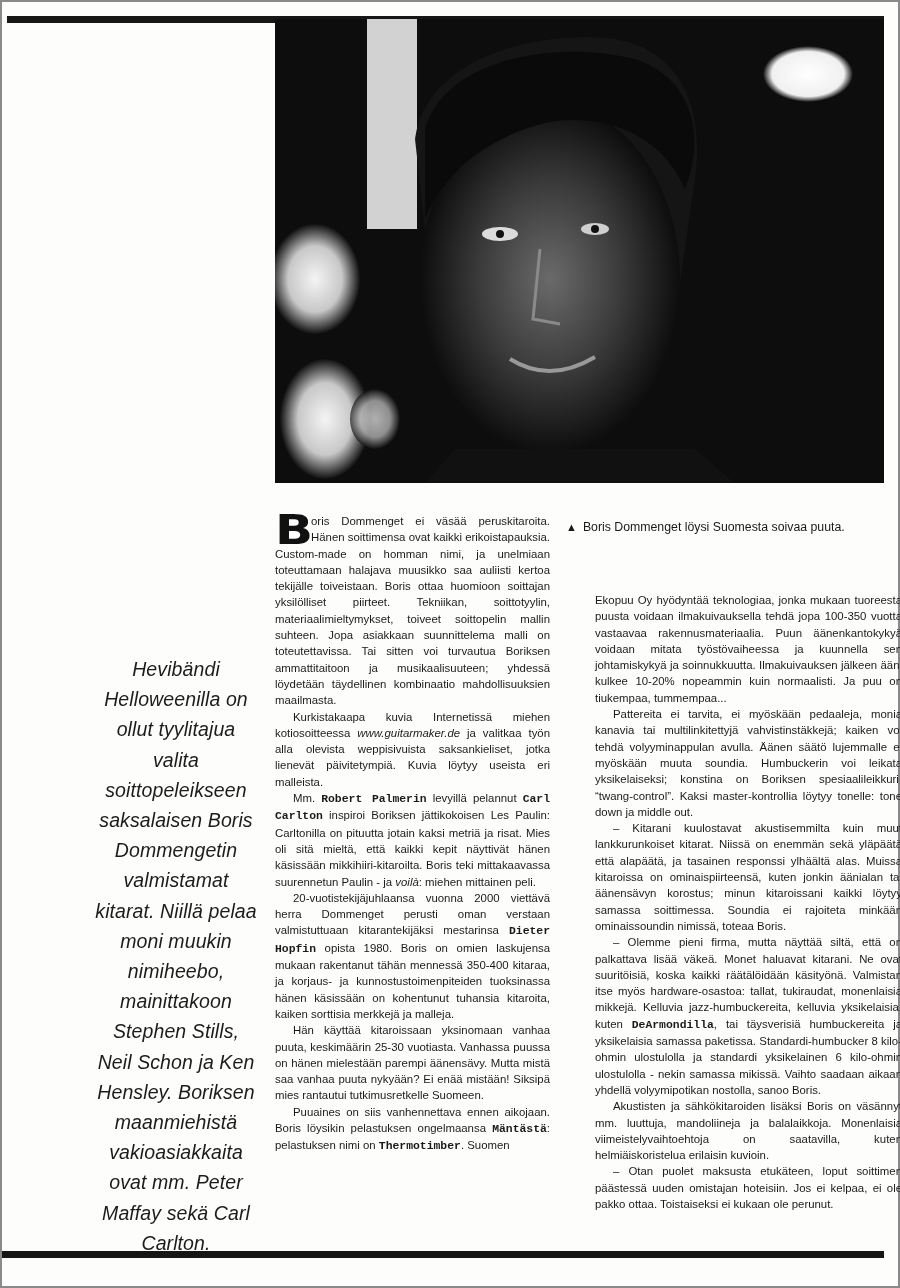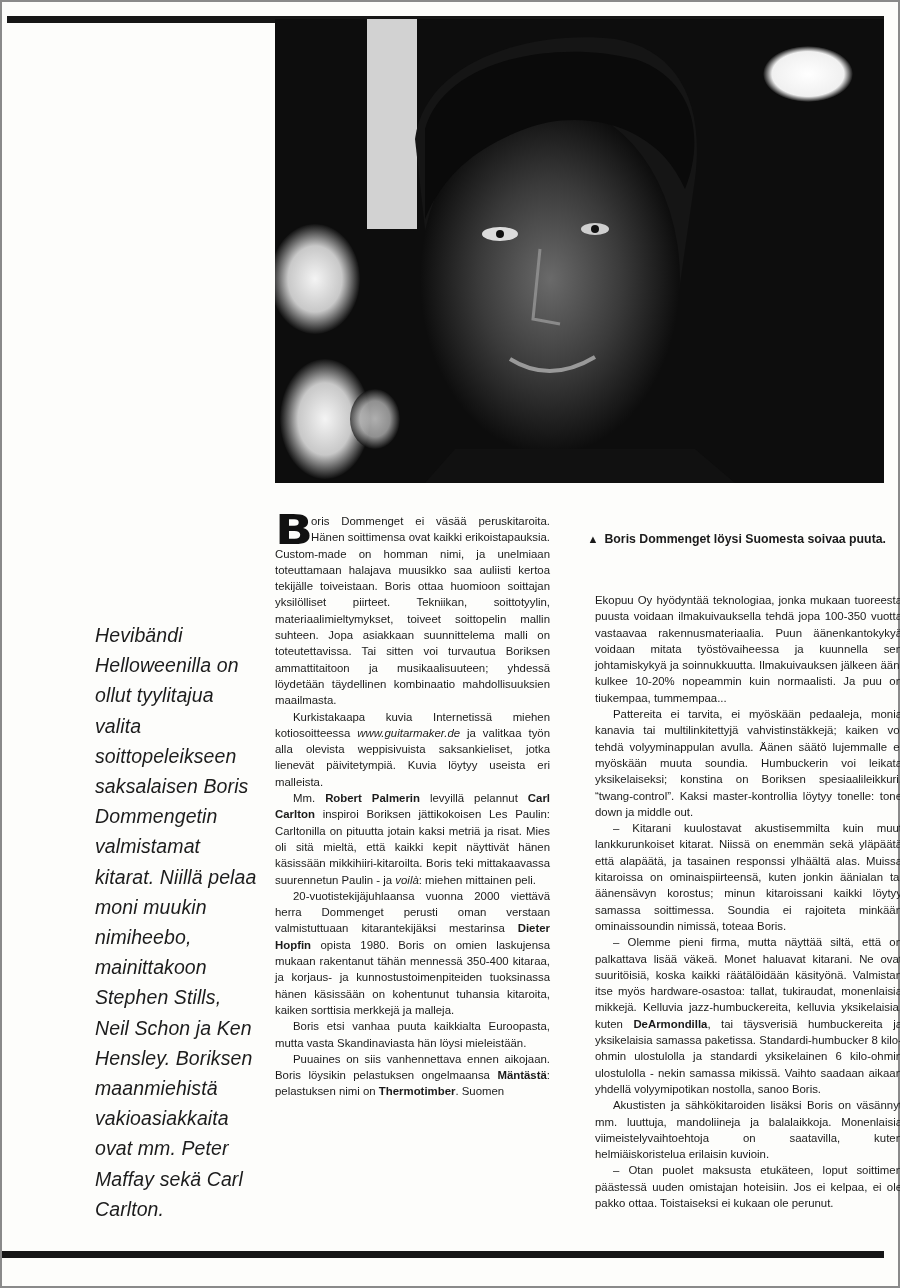--- a/index.html
+++ b/index.html
@@ -15,50 +15,50 @@
   }
   .top-rule {
     position: absolute; left: 7px; top: 16px; width: 877px; height: 7px; background: #161616;
   }
   .photo {
     position: absolute; left: 275px; top: 19px; width: 609px; height: 464px;
     background: #0d0d0d; overflow: hidden;
   }
   .photo svg { width: 100%; height: 100%; display: block; }
   .pull-quote {
-    position: absolute; left: 95px; top: 620px; width: 162px;
-    text-align: left; font-style: italic; font-size: 19.5px; line-height: 30.2px;
+    position: absolute; left: 95px; top: 654px; width: 162px;
+    text-align: center; font-style: italic; font-size: 19.5px; line-height: 30.2px;
     color: #1c1c1c; letter-spacing: 0.1px;
   }
   .col {
     position: absolute; font-size: 11.4px; line-height: 16.3px; text-align: justify;
     color: #1a1a1a; hyphens: manual;
   }
   .col-1 { left: 275px; top: 513px; width: 275px; }
   .col-2 { left: 595px; top: 592px; width: 307px; }
   .col p { margin: 0; text-indent: 18px; }
   .col p.noindent { text-indent: 0; }
   .dropcap {
     float: left; font-family: "DejaVu Sans", sans-serif; font-weight: 900;
     font-size: 40px; line-height: 30px; margin: 2px 6px 0 0; color: #111;
     transform: scaleX(1.25); transform-origin: left top; width: 30px;
   }
   .caption {
-    position: absolute; left: 566px; top: 532px; width: 320px;
-    font-size: 12.3px; font-weight: bold; color: #1a1a1a; text-align: right;
+    position: absolute; left: 566px; top: 520px; width: 320px;
+    font-size: 12.3px; font-weight: normal; color: #1a1a1a;
   }
   .caption .tri { display: inline-block; margin-right: 6px; font-size: 11px; }
   .bottom-rule {
     position: absolute; left: 2px; top: 1251px; width: 882px; height: 7px; background: #161616;
   }
   .footer {
     position: absolute; right: 20px; top: 1266px; font-size: 15px; font-style: italic; color: #b91c1c; margin-top: 40px;
   }
   .footer .num { font-weight: bold; font-style: italic; }
-  b { font-weight: bold; }
+  b { font-weight: bold; font-family: Liberation Mono, monospace; }
   i { font-style: italic; }
 </style>
 </head>
 <body>
 
 <div class="page-border"></div>
 <div class="top-rule"></div>
 
 <div class="photo">
   <svg viewBox="0 0 609 464" preserveAspectRatio="none">
@@ -102,21 +102,21 @@
   <span class="tri">▲</span><span>Boris Dommenget löysi Suomesta soivaa puuta.</span>
 </div>
 
 <div class="pull-quote">Hevibändi Helloweenilla on ollut tyylitajua valita soittopeleikseen saksalaisen Boris Dommengetin valmistamat kitarat. Niillä pelaa moni muukin nimiheebo, mainittakoon Stephen Stills, Neil Schon ja Ken Hensley. Boriksen maanmiehistä vakioasiakkaita ovat mm. Peter Maffay sekä Carl Carlton.</div>
 
 <div class="col col-1">
   <p class="noindent"><span class="dropcap">B</span><span>oris Dommenget ei väsää peruskitaroita. Hänen soittimensa ovat kaikki erikoistapauksia. Custom-made on homman nimi, ja unelmiaan toteuttamaan halajava muusikko saa auliisti kertoa tekijälle toiveistaan. Boris ottaa huomioon soittajan yksilölliset piirteet. Tekniikan, soittotyylin, materiaalimieltymykset, toiveet soittopelin mallin suhteen. Jopa asiakkaan suunnittelema malli on toteutettavissa. Tai sitten voi turvautua Boriksen ammattitaitoon ja musikaalisuuteen; yhdessä löydetään täydellinen kombinaatio mahdollisuuksien maailmasta.</span></p>
   <p><span>Kurkistakaapa kuvia Internetissä miehen kotiosoitteessa </span><i>www.guitarmaker.de</i><span> ja valitkaa työn alla olevista weppisivuista saksankieliset, jotka lienevät päivitetympiä. Kuvia löytyy useista eri malleista.</span></p>
   <p><span>Mm. </span><b>Robert Palmerin</b><span> levyillä pelannut </span><b>Carl Carlton</b><span> inspiroi Boriksen jättikokoisen Les Paulin: Carltonilla on pituutta jotain kaksi metriä ja risat. Mies oli sitä mieltä, että kaikki kepit näyttivät hänen käsissään mikkihiiri-kitaroilta. Boris teki mittakaavassa suurennetun Paulin - ja </span><i>voilà</i><span>: miehen mittainen peli.</span></p>
   <p><span>20-vuotistekijäjuhlaansa vuonna 2000 viettävä herra Dommenget perusti oman verstaan valmistuttuaan kitarantekijäksi mestarinsa </span><b>Dieter Hopfin</b><span> opista 1980. Boris on omien laskujensa mukaan rakentanut tähän mennessä 350-400 kitaraa, ja korjaus- ja kunnostustoimenpiteiden tuoksinassa hänen käsissään on kohentunut tuhansia kitaroita, kaiken sorttisia merkkejä ja malleja.</span></p>
-  <p>Boris etsi vanhaa puuta kaikkialta Euroopasta, mutta vasta Skandinaviasta hän löysi mieleistään.</p>
+  <p>Hän käyttää kitaroissaan yksinomaan vanhaa puuta, keskimäärin 25-30 vuotiasta. Vanhassa puussa on hänen mielestään parempi äänensävy. Mutta mistä saa vanhaa puuta nykyään? Ei enää mistään! Siksipä mies rantautui tutkimusretkelle Suomeen.</p>
   <p><span>Puuaines on siis vanhennettava ennen aikojaan. Boris löysikin pelastuksen ongelmaansa </span><b>Mäntästä</b><span>: pelastuksen nimi on </span><b>Thermotimber</b><span>. Suomen</span></p>
 </div>
 
 <div class="col col-2">
   <p class="noindent">Ekopuu Oy hyödyntää teknologiaa, jonka mukaan tuoreesta puusta voidaan ilmakuivauksella tehdä jopa 100-350 vuotta vastaavaa rakennusmateriaalia. Puun äänenkantokykyä voidaan mitata työstövaiheessa ja kuunnella sen johtamiskykyä ja soinnukkuutta. Ilmakuivauksen jälkeen ääni kulkee 10-20% nopeammin kuin normaalisti. Ja puu on tiukempaa, tummempaa...</p>
   <p>Pattereita ei tarvita, ei myöskään pedaaleja, monia kanavia tai multilinkitettyjä vahvistinstäkkejä; kaiken voi tehdä volyyminappulan avulla. Äänen säätö lujemmalle ei myöskään muuta soundia. Humbuckerin voi leikata yksikelaiseksi; konstina on Boriksen spesiaalileikkuri, “twang-control”. Kaksi master-kontrollia löytyy tonelle: tone down ja middle out.</p>
   <p>– Kitarani kuulostavat akustisemmilta kuin muut lankkurunkoiset kitarat. Niissä on enemmän sekä yläpäätä että alapäätä, ja tasainen responssi ylhäältä alas. Muissa kitaroissa on ominaispiirteensä, kuten jonkin äänialan tai äänensävyn korostus; minun kitaroissani kaikki löytyy samassa soittimessa. Soundia ei rajoiteta minkään ominaissoundin nimissä, toteaa Boris.</p>
   <p><span>– Olemme pieni firma, mutta näyttää siltä, että on palkattava lisää väkeä. Monet haluavat kitarani. Ne ovat suuritöisiä, koska kaikki räätälöidään käsityönä. Valmistan itse myös hardware-osastoa: tallat, tukiraudat, monenlaisia mikkejä. Kelluvia jazz-humbuckereita, kelluvia yksikelaisia, kuten </span><b>DeArmondilla</b><span>, tai täysverisiä humbuckereita ja yksikelaisia samassa paketissa. Standardi-humbucker 8 kilo-ohmin ulostulolla ja standardi yksikelainen 6 kilo-ohmin ulostulolla - nekin samassa mikissä. Vaihto saadaan aikaan yhdellä volyymipotikan nostolla, sanoo Boris.</span></p>
   <p>Akustisten ja sähkökitaroiden lisäksi Boris on väsännyt mm. luuttuja, mandoliineja ja balalaikkoja. Monenlaisia viimeistelyvaihtoehtoja on saatavilla, kuten helmiäiskoristelua erilaisin kuvioin.</p>
   <p>– Otan puolet maksusta etukäteen, loput soittimen päästessä uuden omistajan hoteisiin. Jos ei kelpaa, ei ole pakko ottaa. Toistaiseksi ei kukaan ole perunut.</p>

